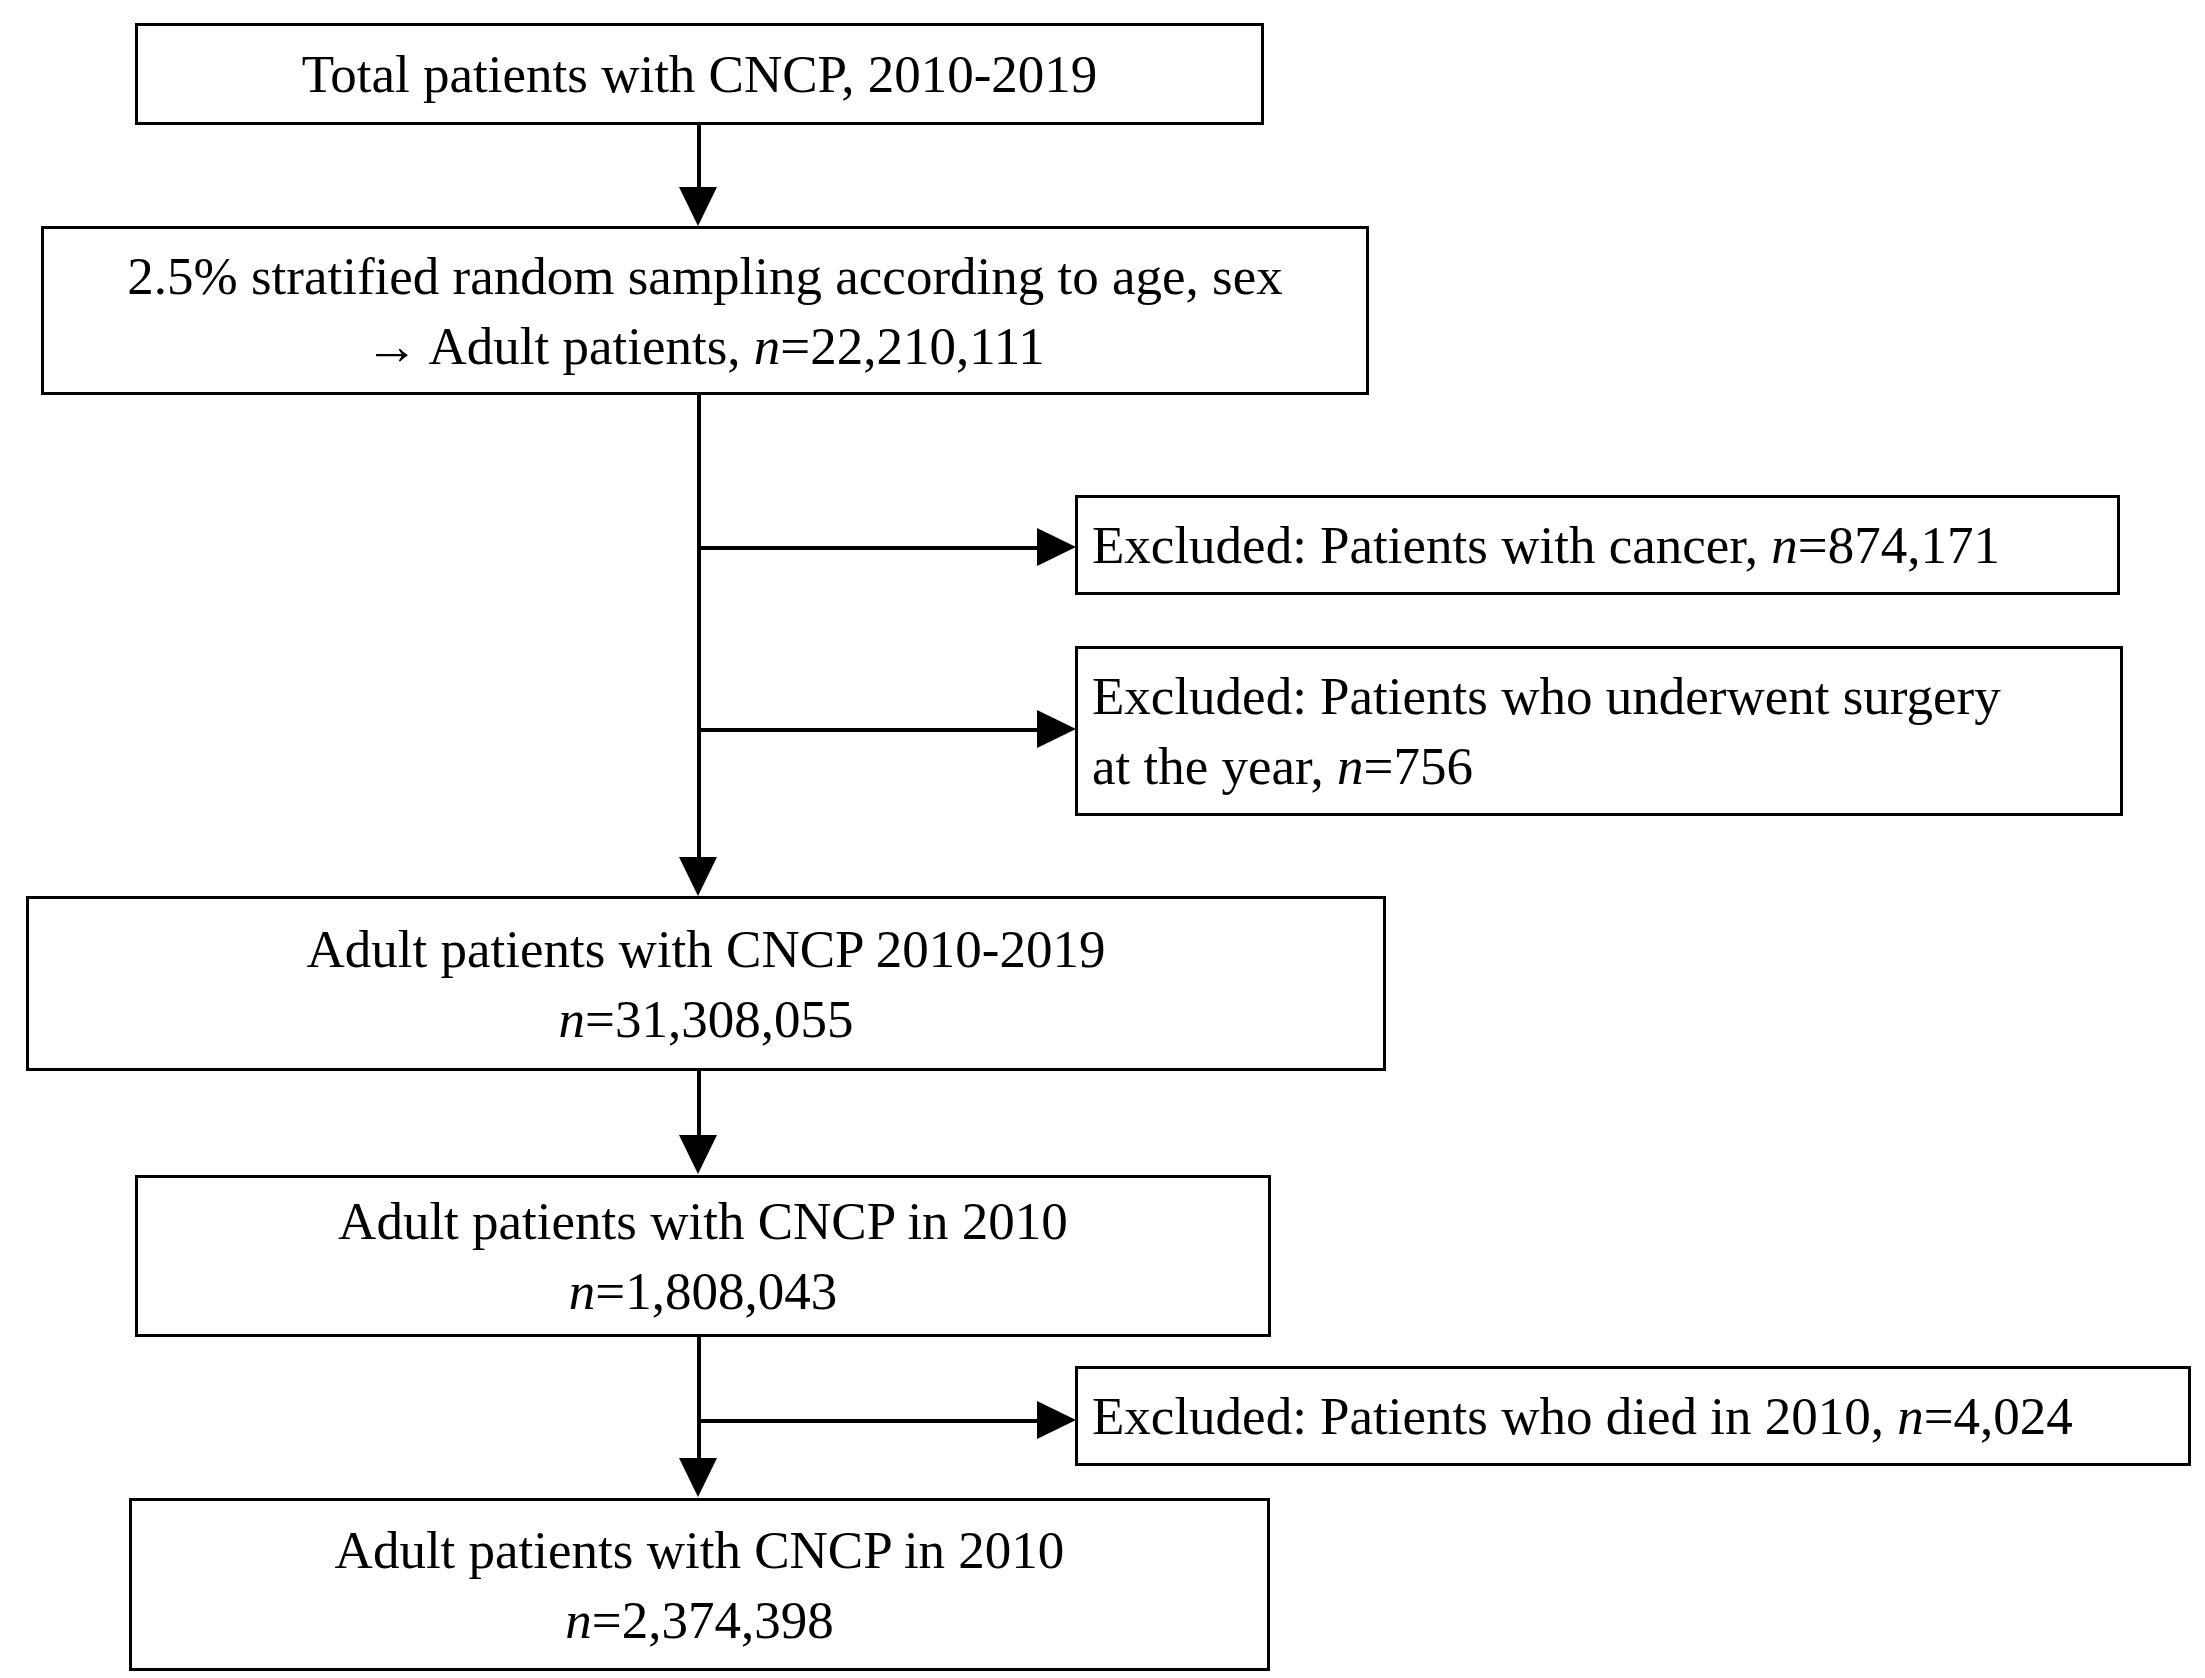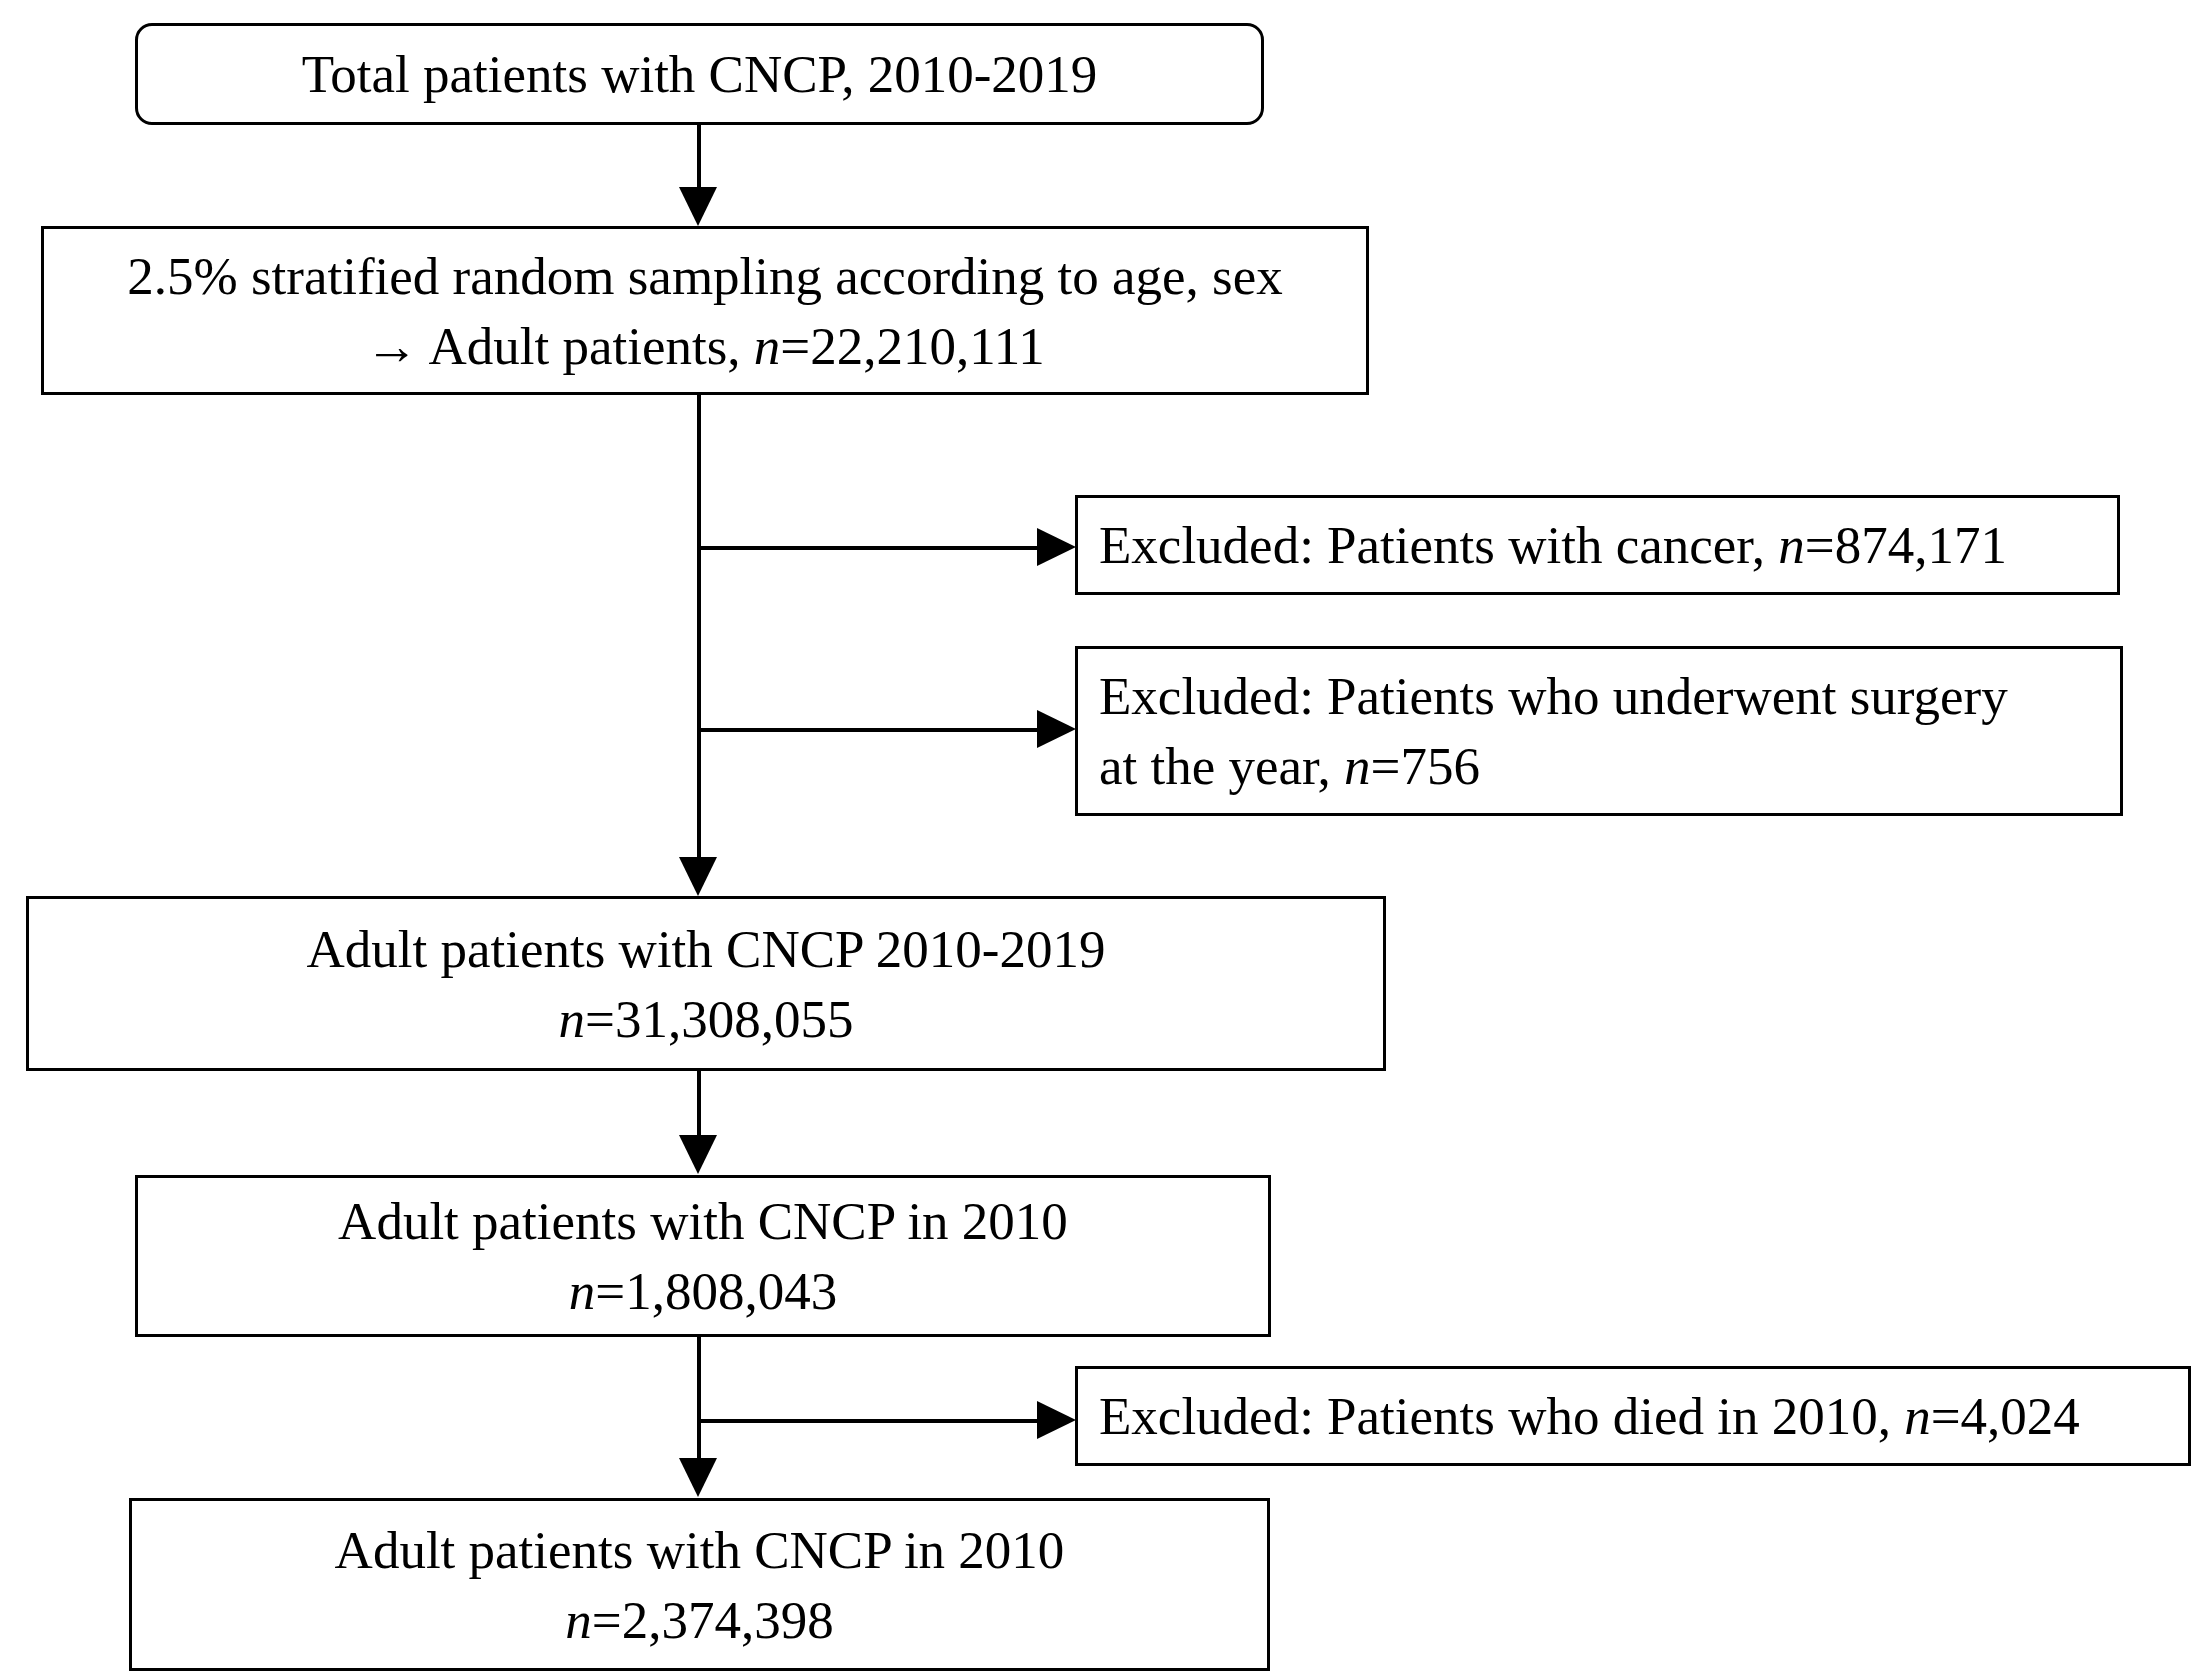--- a/index.html
+++ b/index.html
@@ -21,41 +21,41 @@
     flex-direction: column;
     justify-content: center;
     align-items: center;
     text-align: center;
     font-size: 53px;
     line-height: 70px;
   }
   .box--left {
     align-items: flex-start;
     text-align: left;
-    padding-left: 21px;
+    padding-left: 14px;
     padding-right: 10.5px;
   }
   .line { display: block; white-space: nowrap; }
   .nvar { font-style: italic; }
   .vline, .hline { position: absolute; background: #000000; }
   .ah-down {
     position: absolute; width: 0; height: 0;
     border-left: 19.7px solid transparent;
     border-right: 19.7px solid transparent;
     border-top: 39px solid #000000;
   }
   .ah-right {
     position: absolute; width: 0; height: 0;
     border-top: 19.7px solid transparent;
     border-bottom: 19.7px solid transparent;
     border-left: 39px solid #000000;
   }
 
   
-  #box-total        { left: 135px;  top: 23px;   width: 1129px; height: 102px; border-radius: 17px; }
+  #box-total        { left: 135px;  top: 23px;   width: 1129px; height: 102px; }
   #box-sampling     { left: 41px;   top: 226px;  width: 1328px; height: 169px; }
   #box-excl-cancer  { left: 1075px; top: 495px;  width: 1045px; height: 100px; }
   #box-excl-surgery { left: 1075px; top: 646px;  width: 1048px; height: 170px; }
   #box-adult-decade { left: 26px;   top: 896px; width: 1360px; height: 175px; }
   #box-adult-2010   { left: 135px;  top: 1175px; width: 1136px; height: 162px; }
   #box-excl-died    { left: 1075px; top: 1366px; width: 1116px; height: 100px; }
   #box-adult-final  { left: 129px;  top: 1498px; width: 1141px; height: 173px; }
 
   
   #arrowA-shaft  { left: 697px; top: 125px;  width: 3.9px;   height: 67px; }

